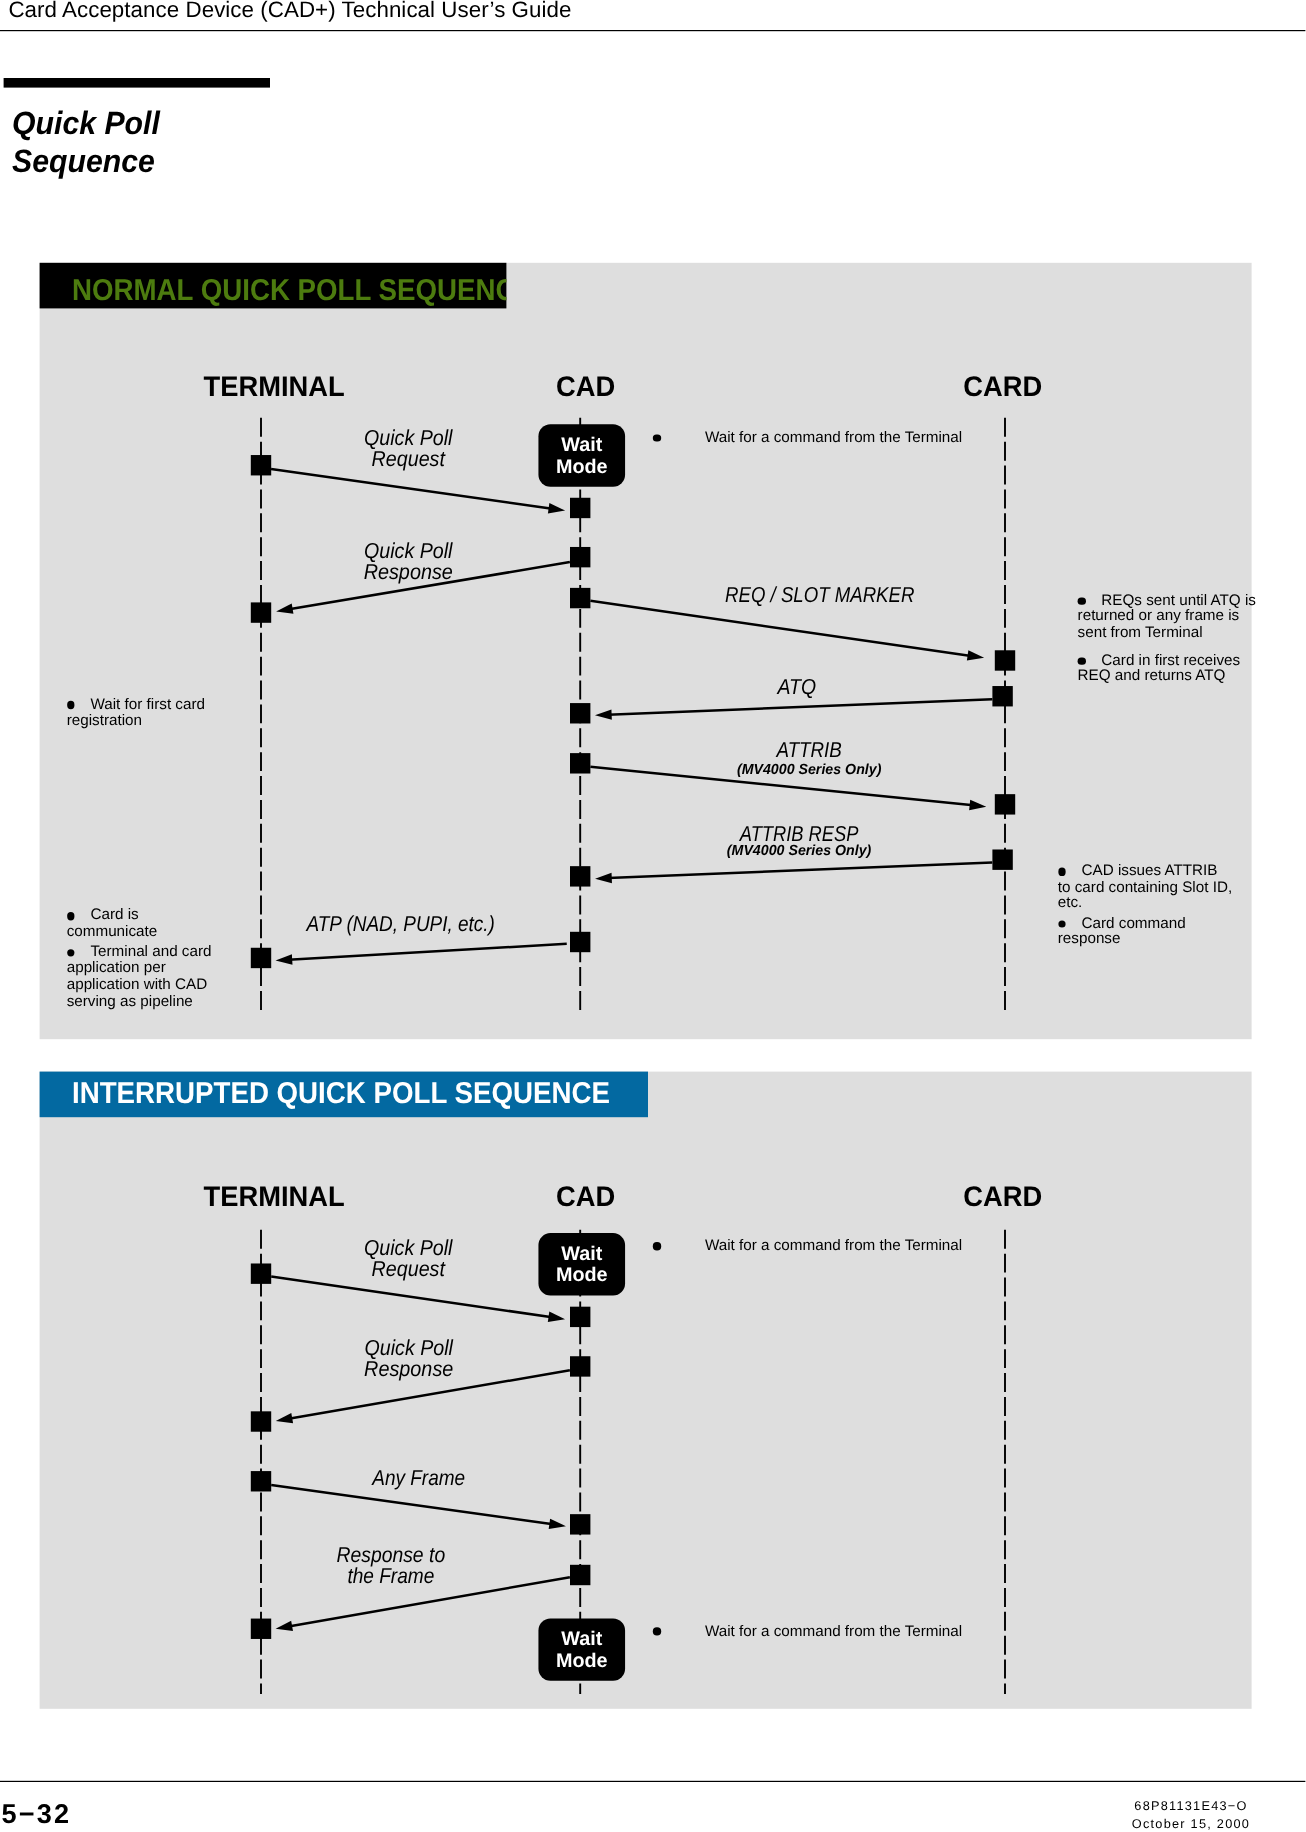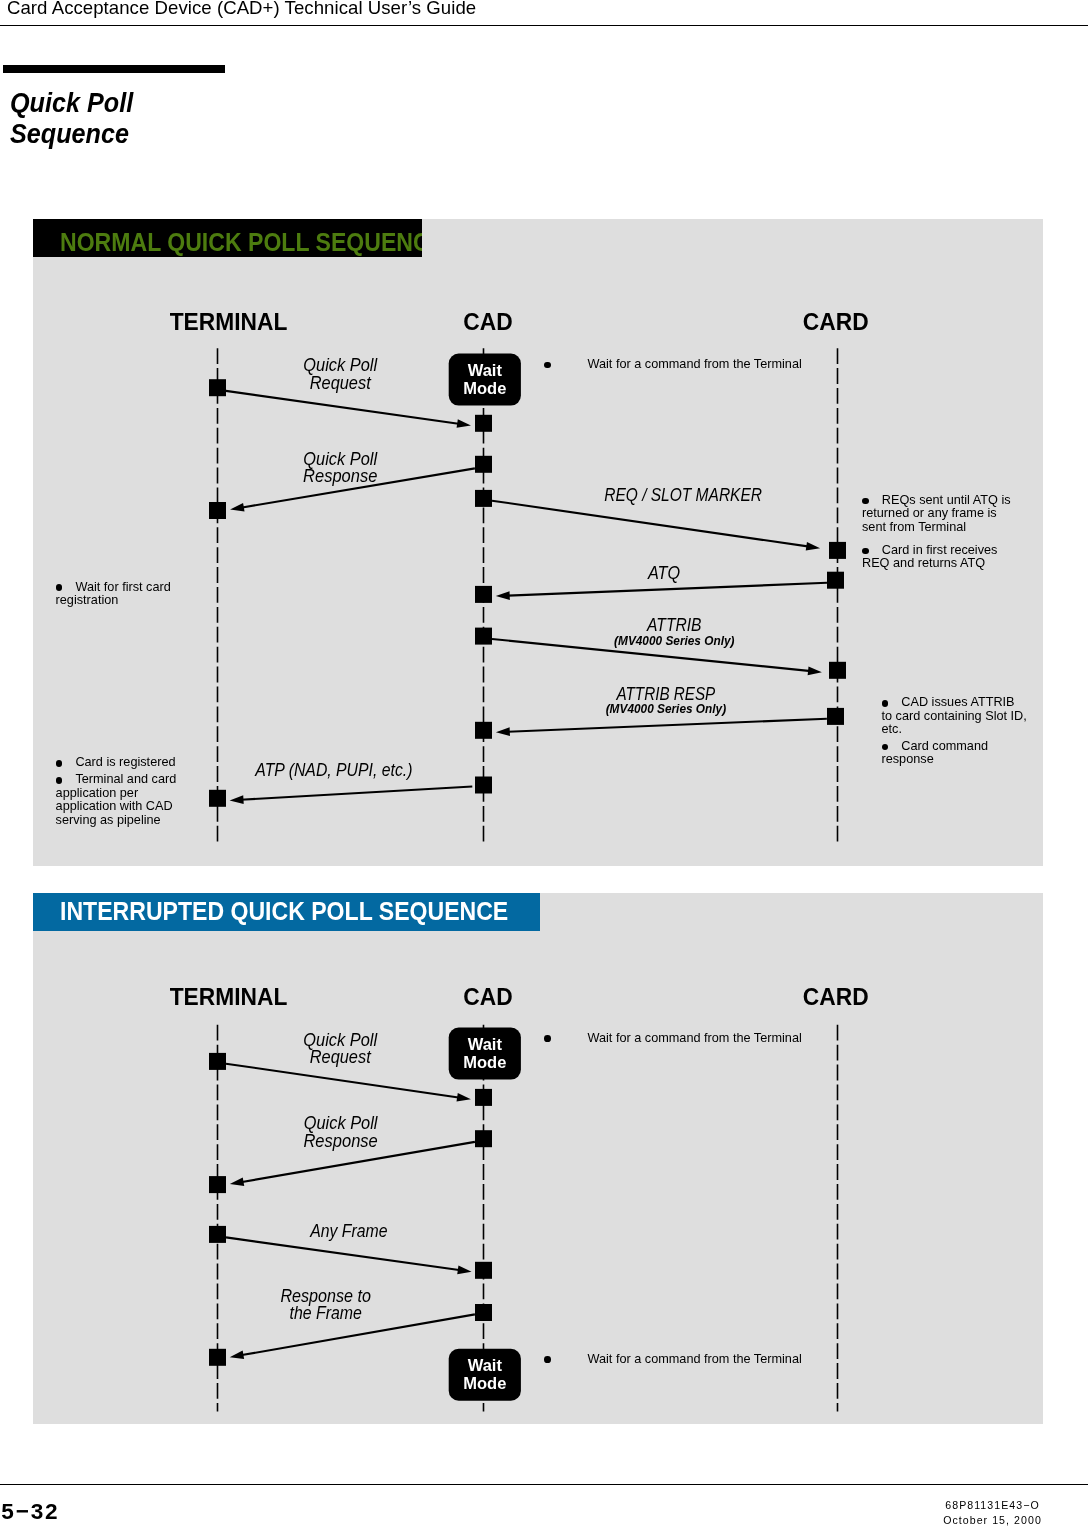--- a/index.html
+++ b/index.html
@@ -122,28 +122,28 @@
           <text x="484.8" y="393.8" class="state-label">Mode</text>
         </g>
       </svg>
       <div style="position:absolute;left:544.1px;top:356.8px;width:280px;line-height:15.5px;">
         <div class="note-mid" style="position:relative;text-indent:21.1px;"><span style="position:absolute;left:0px;top:4.800000000000001px;width:6.7px;height:6.7px;border-radius:50%;background:#000;text-indent:0;"></span><span>Wait for a command from the Terminal</span></div>
       </div>
       <div style="position:absolute;left:55.6px;top:580.5px;width:122px;line-height:13.6px;">
         <div class="note" style="position:relative;text-indent:19.8px;"><span style="position:absolute;left:0px;top:3.8499999999999996px;width:6.7px;height:6.7px;border-radius:50%;background:#000;text-indent:0;"></span><span>Wait for first card registration</span></div>
       </div>
       <div style="position:absolute;left:55.6px;top:756.2px;width:122px;line-height:13.6px;">
-        <div class="note" style="position:relative;text-indent:19.8px;"><span style="position:absolute;left:0px;top:3.8499999999999996px;width:6.7px;height:6.7px;border-radius:50%;background:#000;text-indent:0;"></span><span>Card is registered</span></div>
+        <div class="note" style="position:relative;text-indent:19.8px;"><span style="position:absolute;left:0px;top:3.8499999999999996px;width:6.7px;height:6.7px;border-radius:50%;background:#000;text-indent:0;"></span><span>Card is communicate</span></div>
         <div class="note" style="position:relative;text-indent:19.8px;margin-top:3.5px;"><span style="position:absolute;left:0px;top:3.8499999999999996px;width:6.7px;height:6.7px;border-radius:50%;background:#000;text-indent:0;"></span><span>Terminal and card application per application with CAD serving as pipeline</span></div>
       </div>
-      <div style="position:absolute;left:862px;top:493.9px;width:150px;line-height:13.6px;">
+      <div style="position:absolute;left:898px;top:493.9px;width:150px;line-height:13.6px;">
         <div class="note" style="position:relative;text-indent:19.8px;"><span style="position:absolute;left:0px;top:3.8499999999999996px;width:6.7px;height:6.7px;border-radius:50%;background:#000;text-indent:0;"></span><span>REQs sent until ATQ is returned or any frame is sent from Terminal</span></div>
         <div class="note" style="position:relative;text-indent:19.8px;margin-top:9.1px;"><span style="position:absolute;left:0px;top:3.8499999999999996px;width:6.7px;height:6.7px;border-radius:50%;background:#000;text-indent:0;"></span><span>Card in first receives REQ and returns ATQ</span></div>
       </div>
-      <div style="position:absolute;left:881.5px;top:696px;width:147px;line-height:13.6px;">
+      <div style="position:absolute;left:881.5px;top:719px;width:147px;line-height:13.6px;">
         <div class="note" style="position:relative;text-indent:19.8px;"><span style="position:absolute;left:0px;top:3.8499999999999996px;width:6.7px;height:6.7px;border-radius:50%;background:#000;text-indent:0;"></span><span>CAD issues ATTRIB to card containing Slot ID, etc.</span></div>
         <div class="note" style="position:relative;text-indent:19.8px;margin-top:3.1px;"><span style="position:absolute;left:0px;top:3.8499999999999996px;width:6.7px;height:6.7px;border-radius:50%;background:#000;text-indent:0;"></span><span>Card command response</span></div>
       </div>
     </div>
 
 <div id="fig2" style="position: absolute; left: 0px; top: 0px;">
       <div style="position:absolute;left:33px;top:892.7px;width:1010px;height:531.5px;background:#dedede;"></div>
       <div style="position:absolute;left:33px;top:892.7px;width:507.1px;height:38.4px;background:#0369a1;color:#fff;font-size:25.2px;font-weight:bold;display:flex;align-items:center;overflow:hidden;">
         <div style="margin-left:26.9px;transform:scaleX(0.916);transform-origin:0 50%;white-space:nowrap;">INTERRUPTED QUICK POLL SEQUENCE</div>
       </div>

